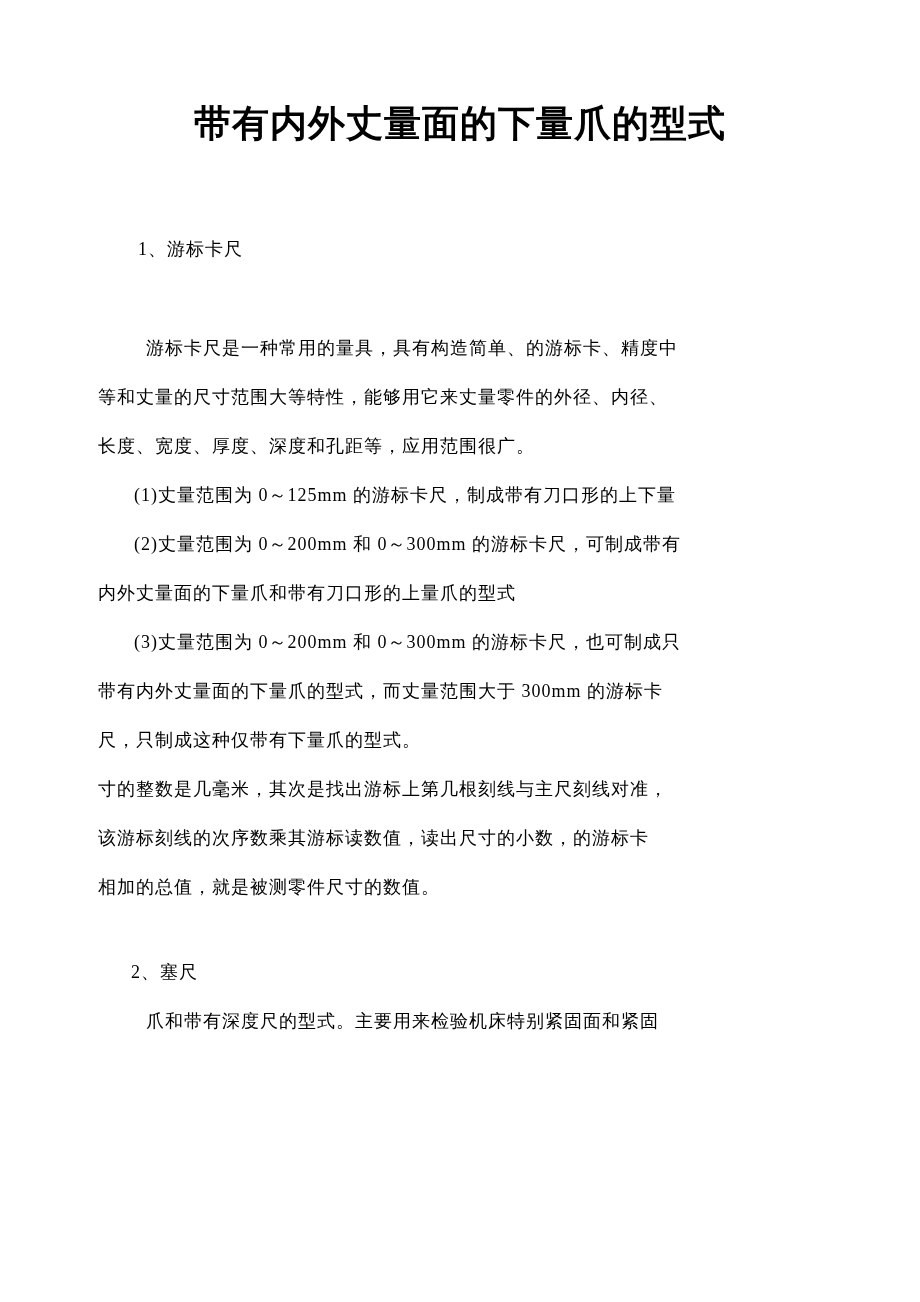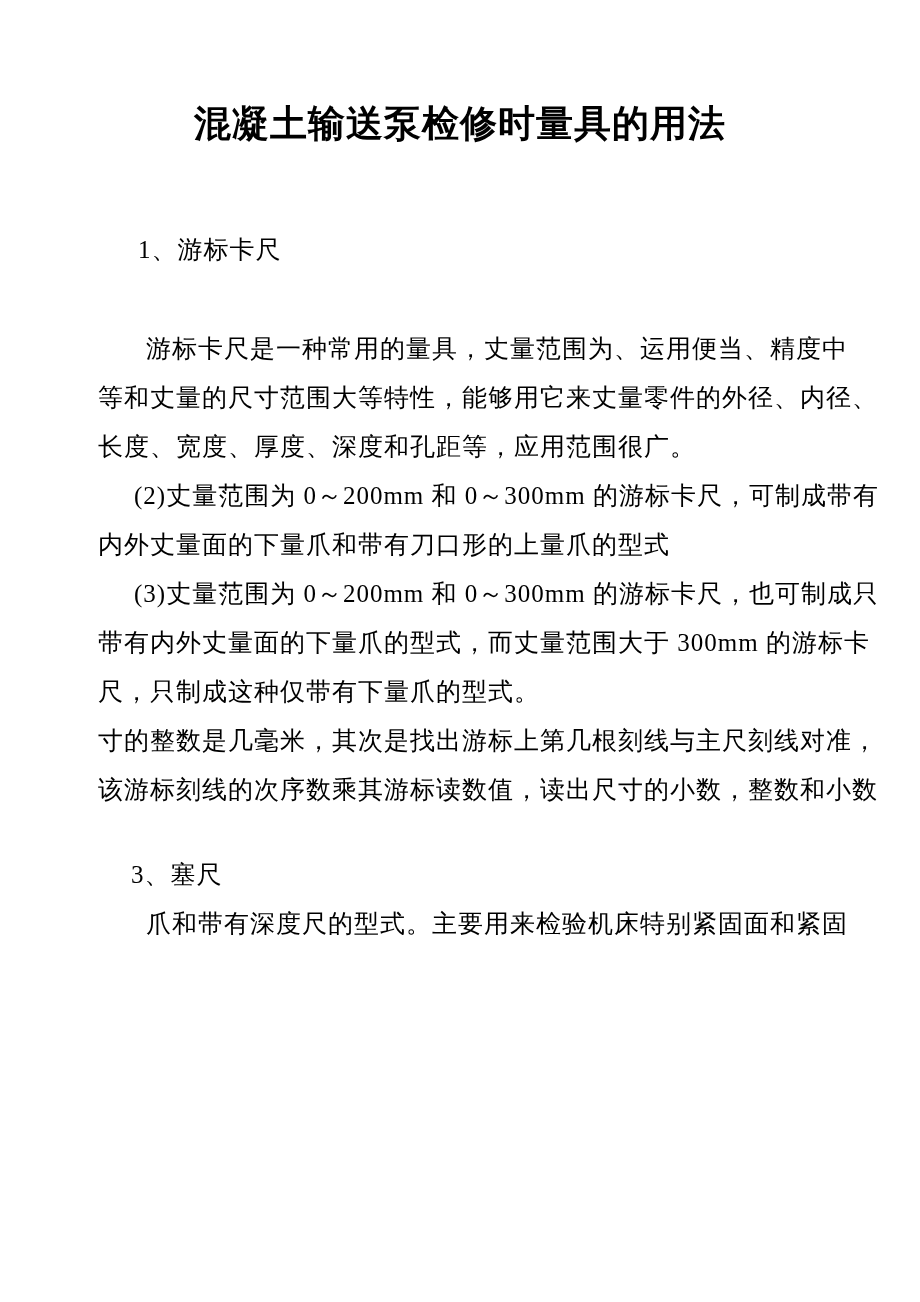--- a/index.html
+++ b/index.html
@@ -22,21 +22,21 @@
     font-weight: bold;
     line-height: 56px;
     text-align: center;
     letter-spacing: 1px;
     white-space: nowrap;
   }
   .content {
     margin: 0 98px 0 98px;
   }
   .line {
-    font-size: 25px;
+    font-size: 18px;
     line-height: 49px;
     letter-spacing: 1px;
     white-space: nowrap;
   }
   
   .ind-heading   { padding-left: 40px; }   
   .ind-heading2  { padding-left: 33px; }   
   .ind-first     { padding-left: 48px; }   
   .ind-half      { padding-left: 30px; }   
   .ind-item      { padding-left: 36px; }   
@@ -44,40 +44,42 @@
   
   .gap-after-title { margin-top: 73px; }
   .gap-blank-line  { margin-top: 50px; }
   .gap-section     { margin-top: 36px; }
 </style>
 </head>
 <body>
 
 <div class="page">
 
-  <div class="doc-title">混凝土输送泵检修时量具的用法</div>
+  <div class="doc-title">带有内外丈量面的下量爪的型式</div>
 
   <div class="content">
 
     <div class="line ind-heading gap-after-title">1、游标卡尺</div>
 
-    <div class="line ind-first gap-blank-line">游标卡尺是一种常用的量具，丈量范围为、运用便当、精度中</div>
+    <div class="line ind-first gap-blank-line">游标卡尺是一种常用的量具，具有构造简单、的游标卡、精度中</div>
     <div class="line ind-none">等和丈量的尺寸范围大等特性，能够用它来丈量零件的外径、内径、</div>
     <div class="line ind-none">长度、宽度、厚度、深度和孔距等，应用范围很广。</div>
 
 
+    <div class="line ind-item">(1)丈量范围为 0～125mm 的游标卡尺，制成带有刀口形的上下量</div>
 
     <div class="line ind-item">(2)丈量范围为 0～200mm 和 0～300mm 的游标卡尺，可制成带有</div>
     <div class="line ind-none">内外丈量面的下量爪和带有刀口形的上量爪的型式</div>
 
     <div class="line ind-item">(3)丈量范围为 0～200mm 和 0～300mm 的游标卡尺，也可制成只</div>
     <div class="line ind-none">带有内外丈量面的下量爪的型式，而丈量范围大于 300mm 的游标卡</div>
     <div class="line ind-none">尺，只制成这种仅带有下量爪的型式。</div>
 
     <div class="line ind-none">寸的整数是几毫米，其次是找出游标上第几根刻线与主尺刻线对准，</div>
-    <div class="line ind-none">该游标刻线的次序数乘其游标读数值，读出尺寸的小数，整数和小数</div>
+    <div class="line ind-none">该游标刻线的次序数乘其游标读数值，读出尺寸的小数，的游标卡</div>
+    <div class="line ind-none">相加的总值，就是被测零件尺寸的数值。</div>
 
-    <div class="line ind-heading2 gap-section">3、塞尺</div>
+    <div class="line ind-heading2 gap-section">2、塞尺</div>
 
     <div class="line ind-first">爪和带有深度尺的型式。主要用来检验机床特别紧固面和紧固</div>
 
   </div>
 </div>
 
 </body></html>

